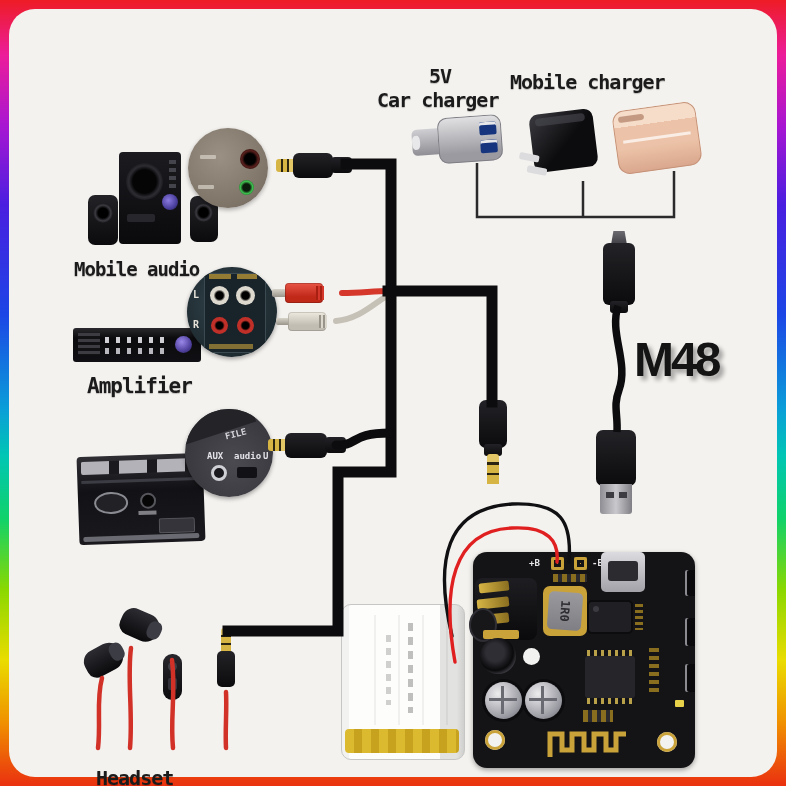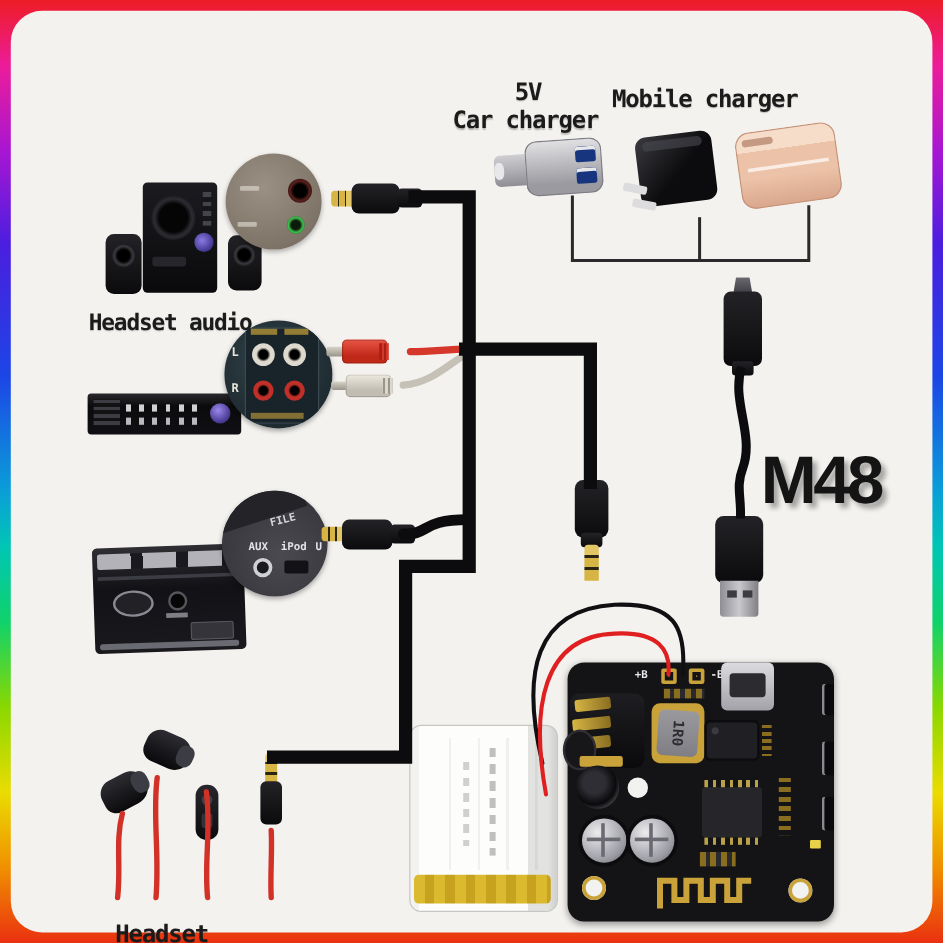--- a/index.html
+++ b/index.html
@@ -81,21 +81,21 @@
     <div class="abs" style="left:12px;top:27px;width:16px;height:4px;background:#d6d1c7;opacity:.7;border-radius:1px;"></div>
     <div class="abs" style="left:10px;top:57px;width:16px;height:4px;background:#d6d1c7;opacity:.7;border-radius:1px;"></div>
   </div>
 
   <div class="dev abs" style="left:276px;top:149px;width:76px;height:32px;">
     <div class="abs goldtipH" style="left:0;top:10px;width:18px;height:13px;"></div>
     <div class="abs blackbox" style="left:17px;top:4px;width:40px;height:25px;border-radius:6px;"></div>
     <div class="abs blackbox" style="left:55px;top:8px;width:21px;height:16px;border-radius:4px;"></div>
   </div>
 
-  <div class="lbl" style="left:74px;top:258px;font-size:19px;">Headset audio</div>
+  <div class="lbl" style="left:74px;top:258px;font-size:19px;">Mobile audio</div>
 
   <div class="dev abs" style="left:73px;top:328px;width:128px;height:34px;background:linear-gradient(180deg,#2a2a2e,#0b0b0d 30%,#101014);border-radius:3px;">
     <div class="abs" style="left:5px;top:5px;width:22px;height:22px;background:repeating-linear-gradient(180deg,#3c3c42 0 3px,#121214 3px 6px);"></div>
     <div class="abs" style="left:32px;top:9px;width:62px;height:6px;background:repeating-linear-gradient(90deg,#cfcfd4 0 4px,transparent 4px 11px);"></div>
     <div class="abs" style="left:32px;top:20px;width:62px;height:6px;background:repeating-linear-gradient(90deg,#b8b8be 0 4px,transparent 4px 11px);"></div>
     <div class="abs ring" style="left:102px;top:8px;width:17px;height:17px;background:radial-gradient(circle at 40% 35%,#9a88e8,#51419e 60%,#241c52);"></div>
   </div>
 
   <div class="dev abs ring" style="left:187px;top:267px;width:90px;height:90px;background:radial-gradient(circle at 45% 40%,#33434a,#1d2a30 75%);box-shadow:0 2px 4px rgba(0,0,0,.35);overflow:hidden;">
     <div class="abs" style="left:17px;top:6px;width:60px;height:78px;background:#18232a;border:1px solid #3a4a50;border-radius:3px;"></div>
@@ -114,36 +114,37 @@
     <div class="abs" style="left:0;top:6px;width:15px;height:8px;background:linear-gradient(180deg,#d8d3c9,#9a958b);border-radius:2px 0 0 2px;"></div>
     <div class="abs" style="left:13px;top:0;width:38px;height:20px;background:linear-gradient(180deg,#e85545,#c02818 70%);border-radius:4px;box-shadow:inset 0 0 0 1px rgba(0,0,0,.2);"></div>
     <div class="abs" style="left:44px;top:3px;width:8px;height:14px;background:repeating-linear-gradient(90deg,#a82012 0 2px,#d5372b 2px 4px);"></div>
   </div>
   <div class="dev abs" style="left:276px;top:312px;width:62px;height:19px;">
     <div class="abs" style="left:0;top:6px;width:14px;height:7px;background:linear-gradient(180deg,#d8d3c9,#9a958b);border-radius:2px 0 0 2px;"></div>
     <div class="abs" style="left:12px;top:0;width:38px;height:19px;background:linear-gradient(180deg,#efeae0,#c2bdb2 70%);border-radius:4px;box-shadow:inset 0 0 0 1px rgba(0,0,0,.15);"></div>
     <div class="abs" style="left:43px;top:3px;width:8px;height:13px;background:repeating-linear-gradient(90deg,#9a958b 0 2px,#ddd8cd 2px 4px);"></div>
   </div>
 
+  <div class="lbl" style="left:87px;top:374px;font-size:21px;">Amplifier</div>
 
   <div class="dev abs" style="left:78px;top:455px;width:126px;height:88px;background:linear-gradient(180deg,#2e2e33,#121216 40%,#1a1a1e);border-radius:4px;transform:rotate(-2deg);">
     <div class="abs" style="left:4px;top:5px;width:116px;height:13px;background:repeating-linear-gradient(90deg,#b2b2b8 0 28px,#1a1a1e 28px 38px);border-radius:2px;"></div>
     <div class="abs" style="left:4px;top:24px;width:116px;height:3px;background:#3c3c44;"></div>
     <div class="abs ring" style="left:16px;top:36px;width:30px;height:18px;border:2px solid #8a8a92;background:#222226;"></div>
     <div class="abs ring" style="left:62px;top:38px;width:12px;height:12px;background:#060607;border:2px solid #55555c;"></div>
     <div class="abs" style="left:60px;top:56px;width:18px;height:4px;background:#9a9aa0;opacity:.8;"></div>
     <div class="abs" style="left:80px;top:64px;width:36px;height:15px;background:#34343a;border-radius:2px;box-shadow:inset 0 0 0 1px #55555c;"></div>
     <div class="abs" style="left:4px;top:80px;width:116px;height:5px;background:#6a6a72;border-radius:2px;"></div>
   </div>
 
   <div class="dev abs ring" style="left:185px;top:409px;width:88px;height:88px;background:radial-gradient(circle at 55% 60%,#4a4a50,#38383e 70%,#2c2c32);box-shadow:0 2px 4px rgba(0,0,0,.35);overflow:hidden;">
     <div class="abs" style="left:-14px;top:-20px;width:80px;height:46px;background:#232328;transform:rotate(-18deg);"></div>
     <div class="abs" style="left:40px;top:20px;font-size:9px;font-weight:bold;color:#d4d4da;transform:rotate(-14deg);font-family:'DejaVu Sans Mono',monospace;">FILE</div>
     <div class="abs" style="left:22px;top:42px;font-size:9px;font-weight:bold;color:#e2e2e8;font-family:'DejaVu Sans Mono',monospace;">AUX</div>
-    <div class="abs" style="left:49px;top:42px;font-size:9px;font-weight:bold;color:#e2e2e8;font-family:'DejaVu Sans Mono',monospace;">iPod</div>
+    <div class="abs" style="left:49px;top:42px;font-size:9px;font-weight:bold;color:#e2e2e8;font-family:'DejaVu Sans Mono',monospace;">audio</div>
     <div class="abs" style="left:78px;top:42px;font-size:9px;font-weight:bold;color:#e2e2e8;font-family:'DejaVu Sans Mono',monospace;">U</div>
     <div class="abs ring" style="left:26px;top:56px;width:16px;height:16px;border:3px solid #cfcfd6;background:#1a1a1e;box-sizing:border-box;"></div>
     <div class="abs" style="left:52px;top:58px;width:20px;height:11px;background:#121216;border-radius:2px;"></div>
   </div>
 
   <div class="dev abs" style="left:268px;top:430px;width:78px;height:30px;">
     <div class="abs goldtipH" style="left:0;top:9px;width:18px;height:12px;"></div>
     <div class="abs blackbox" style="left:17px;top:3px;width:42px;height:25px;border-radius:6px;"></div>
     <div class="abs blackbox" style="left:57px;top:7px;width:21px;height:16px;border-radius:4px;"></div>
   </div>
@@ -198,21 +199,21 @@
     <div class="abs blackbox" style="left:0;top:12px;width:32px;height:62px;border-radius:6px;"></div>
     <div class="abs blackbox" style="left:7px;top:70px;width:18px;height:12px;border-radius:3px;"></div>
   </div>
   <div class="dev abs" style="left:596px;top:430px;width:40px;height:86px;">
     <div class="abs blackbox" style="left:0;top:0;width:40px;height:56px;border-radius:7px;"></div>
     <div class="abs" style="left:4px;top:54px;width:32px;height:30px;background:linear-gradient(90deg,#8e8e94,#c9c9cd 50%,#7e7e84);border-radius:0 0 3px 3px;"></div>
     <div class="abs" style="left:10px;top:62px;width:8px;height:6px;background:#3c3c42;"></div>
     <div class="abs" style="left:23px;top:62px;width:8px;height:6px;background:#3c3c42;"></div>
   </div>
 
-  <div class="lbl" style="left:634px;top:332px;font-size:56px;letter-spacing:-3px;font-family:'Liberation Sans',sans-serif;color:#141414;text-shadow:4px 4px 4px rgba(0,0,0,.32);margin-top:35px;">M48</div>
+  <div class="lbl" style="left:634px;top:332px;font-size:48px;letter-spacing:-3px;font-family:'Liberation Sans',sans-serif;color:#141414;text-shadow:4px 4px 4px rgba(0,0,0,.32);">M48</div>
 
   <div class="dev abs" style="left:477px;top:400px;width:32px;height:88px;">
     <div class="abs blackbox" style="left:2px;top:0;width:28px;height:48px;border-radius:7px;"></div>
     <div class="abs blackbox" style="left:7px;top:44px;width:18px;height:12px;border-radius:3px;"></div>
     <div class="abs goldtipV" style="left:10px;top:54px;width:12px;height:30px;"></div>
   </div>
 
   <div class="dev abs" style="left:341px;top:604px;width:122px;height:154px;background:linear-gradient(90deg,#f2f2f0 0 6%,#fdfdfc 6% 80%,#e2e2e0 80% 94%,#cfcfcd);border:1px solid #c6c6c4;border-radius:10px;">
     <div class="abs" style="left:10px;top:10px;width:96px;height:110px;background:repeating-linear-gradient(90deg,transparent 0 22px,rgba(0,0,0,.05) 22px 24px);"></div>
     <div class="abs" style="left:66px;top:18px;width:5px;height:90px;background:repeating-linear-gradient(180deg,#b0b0ae 0 8px,transparent 8px 14px);opacity:.8;"></div>

